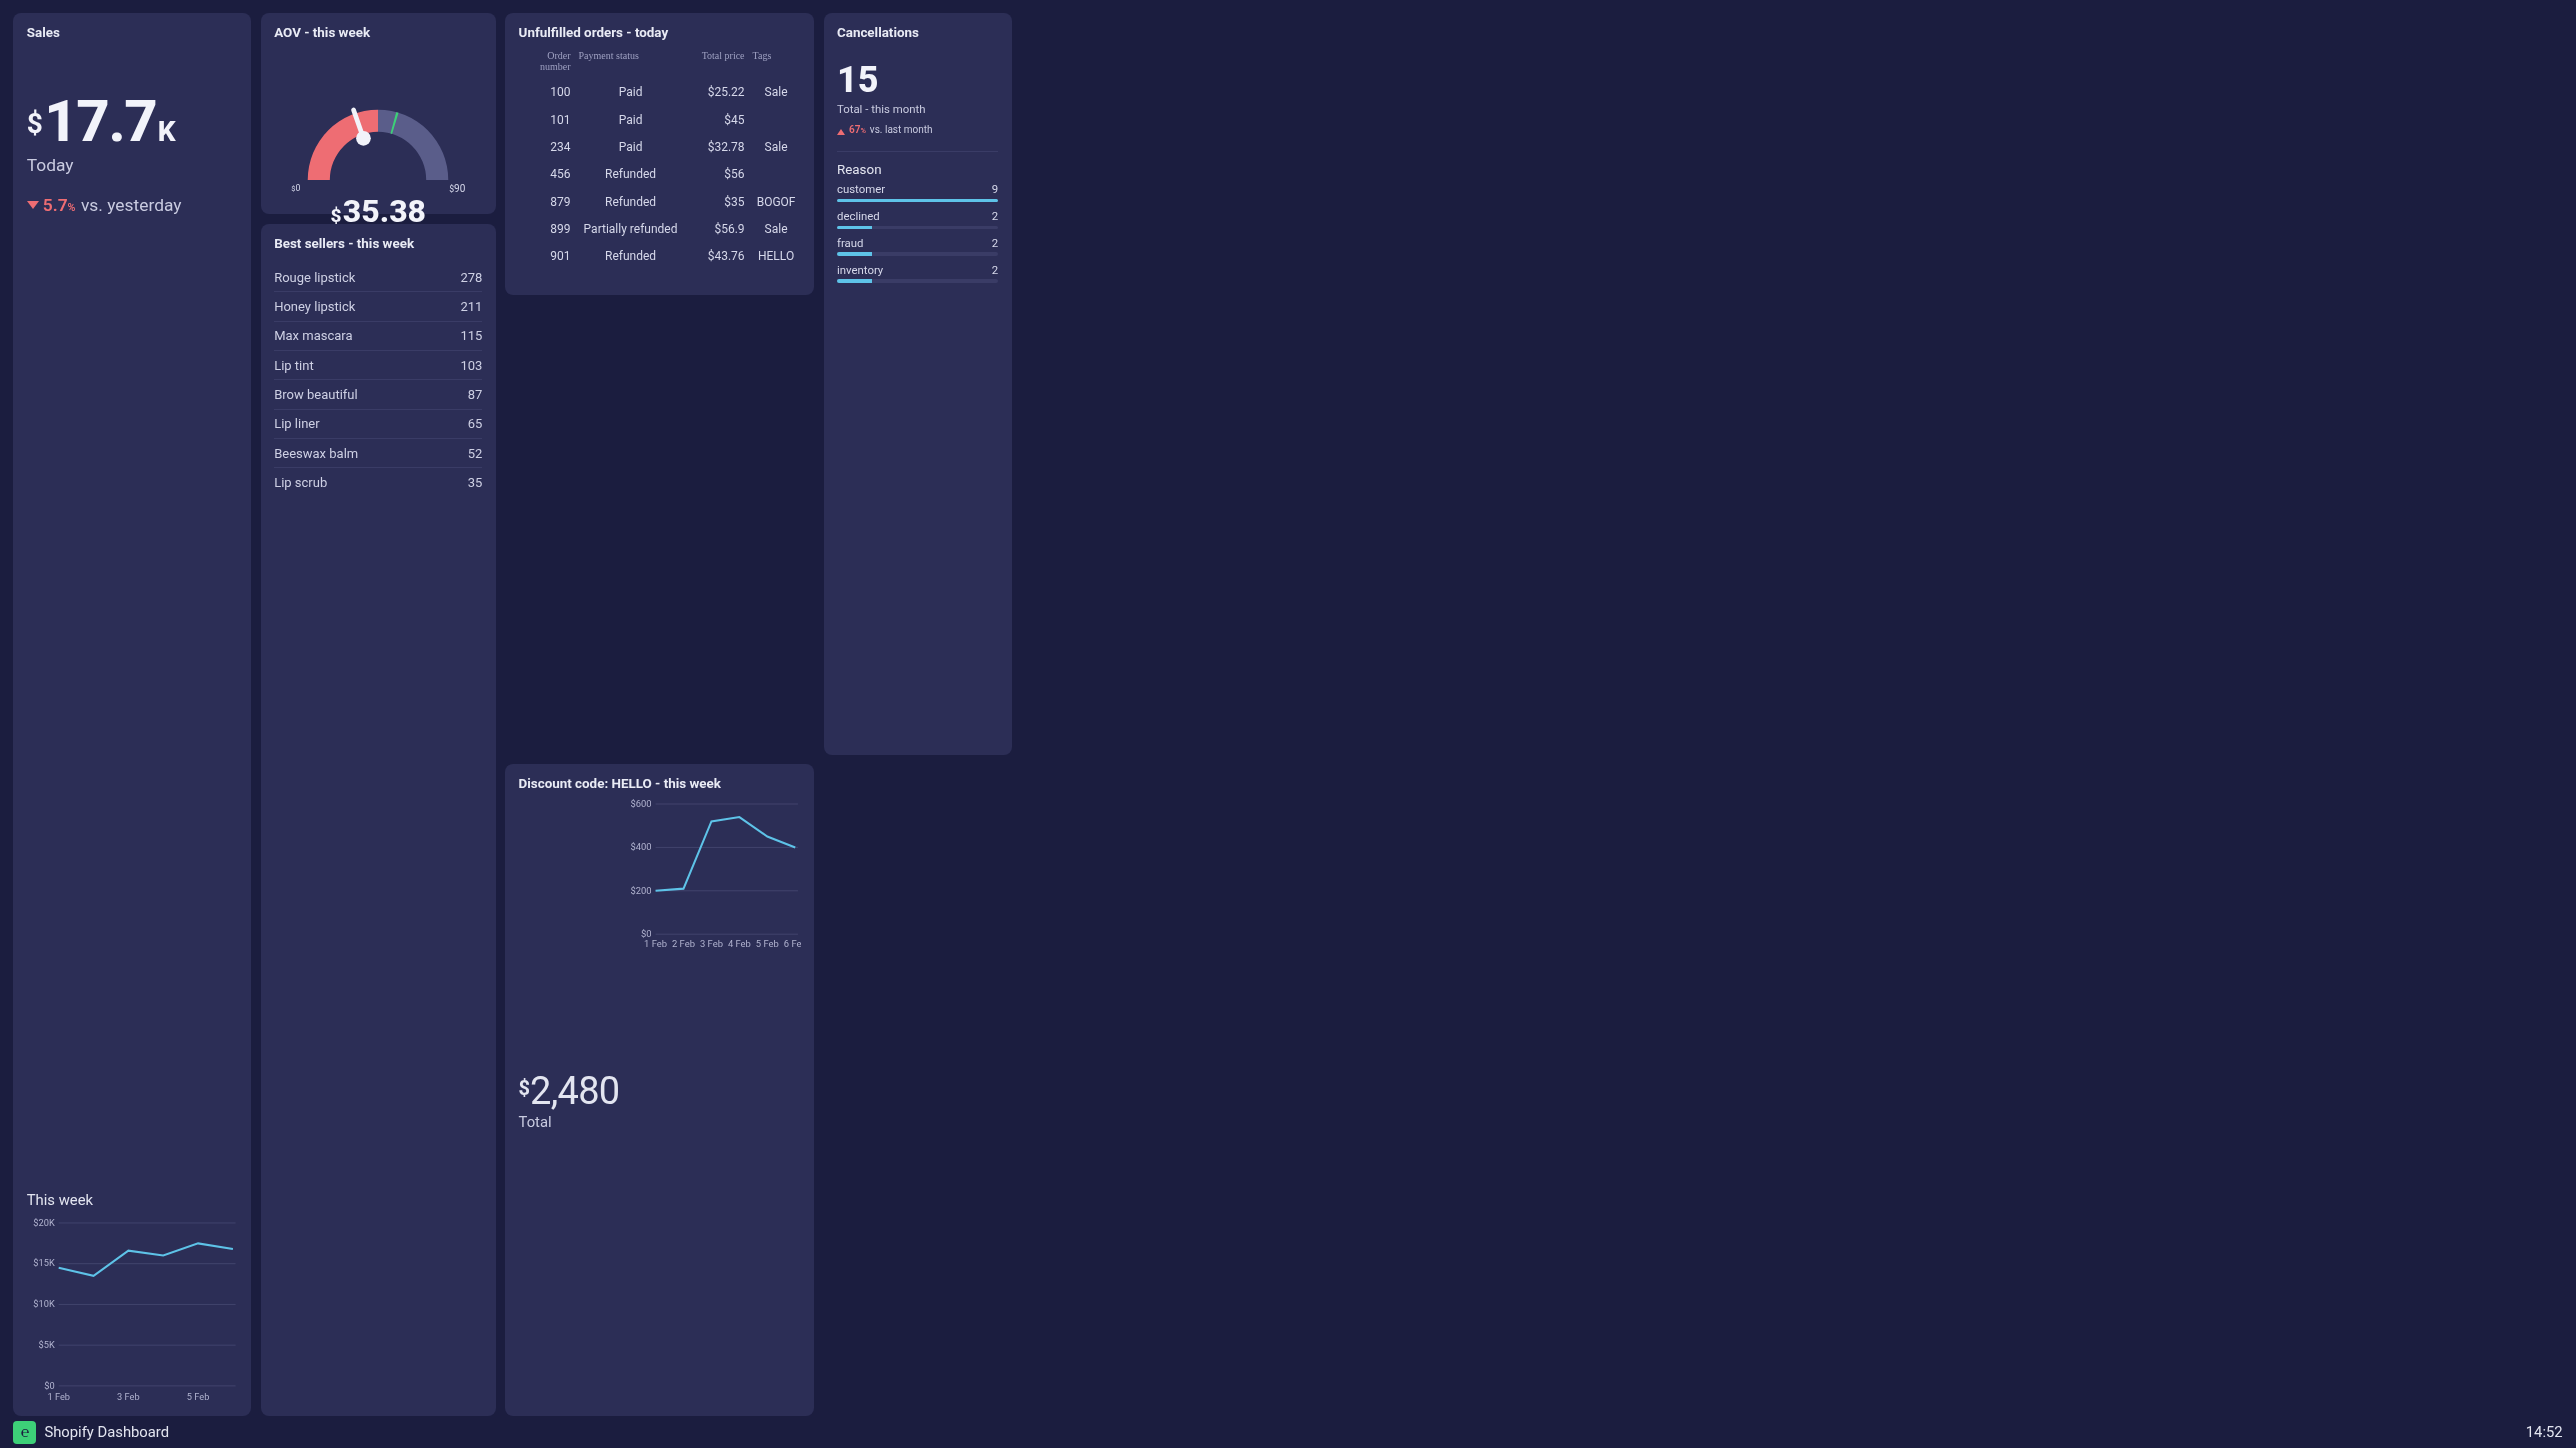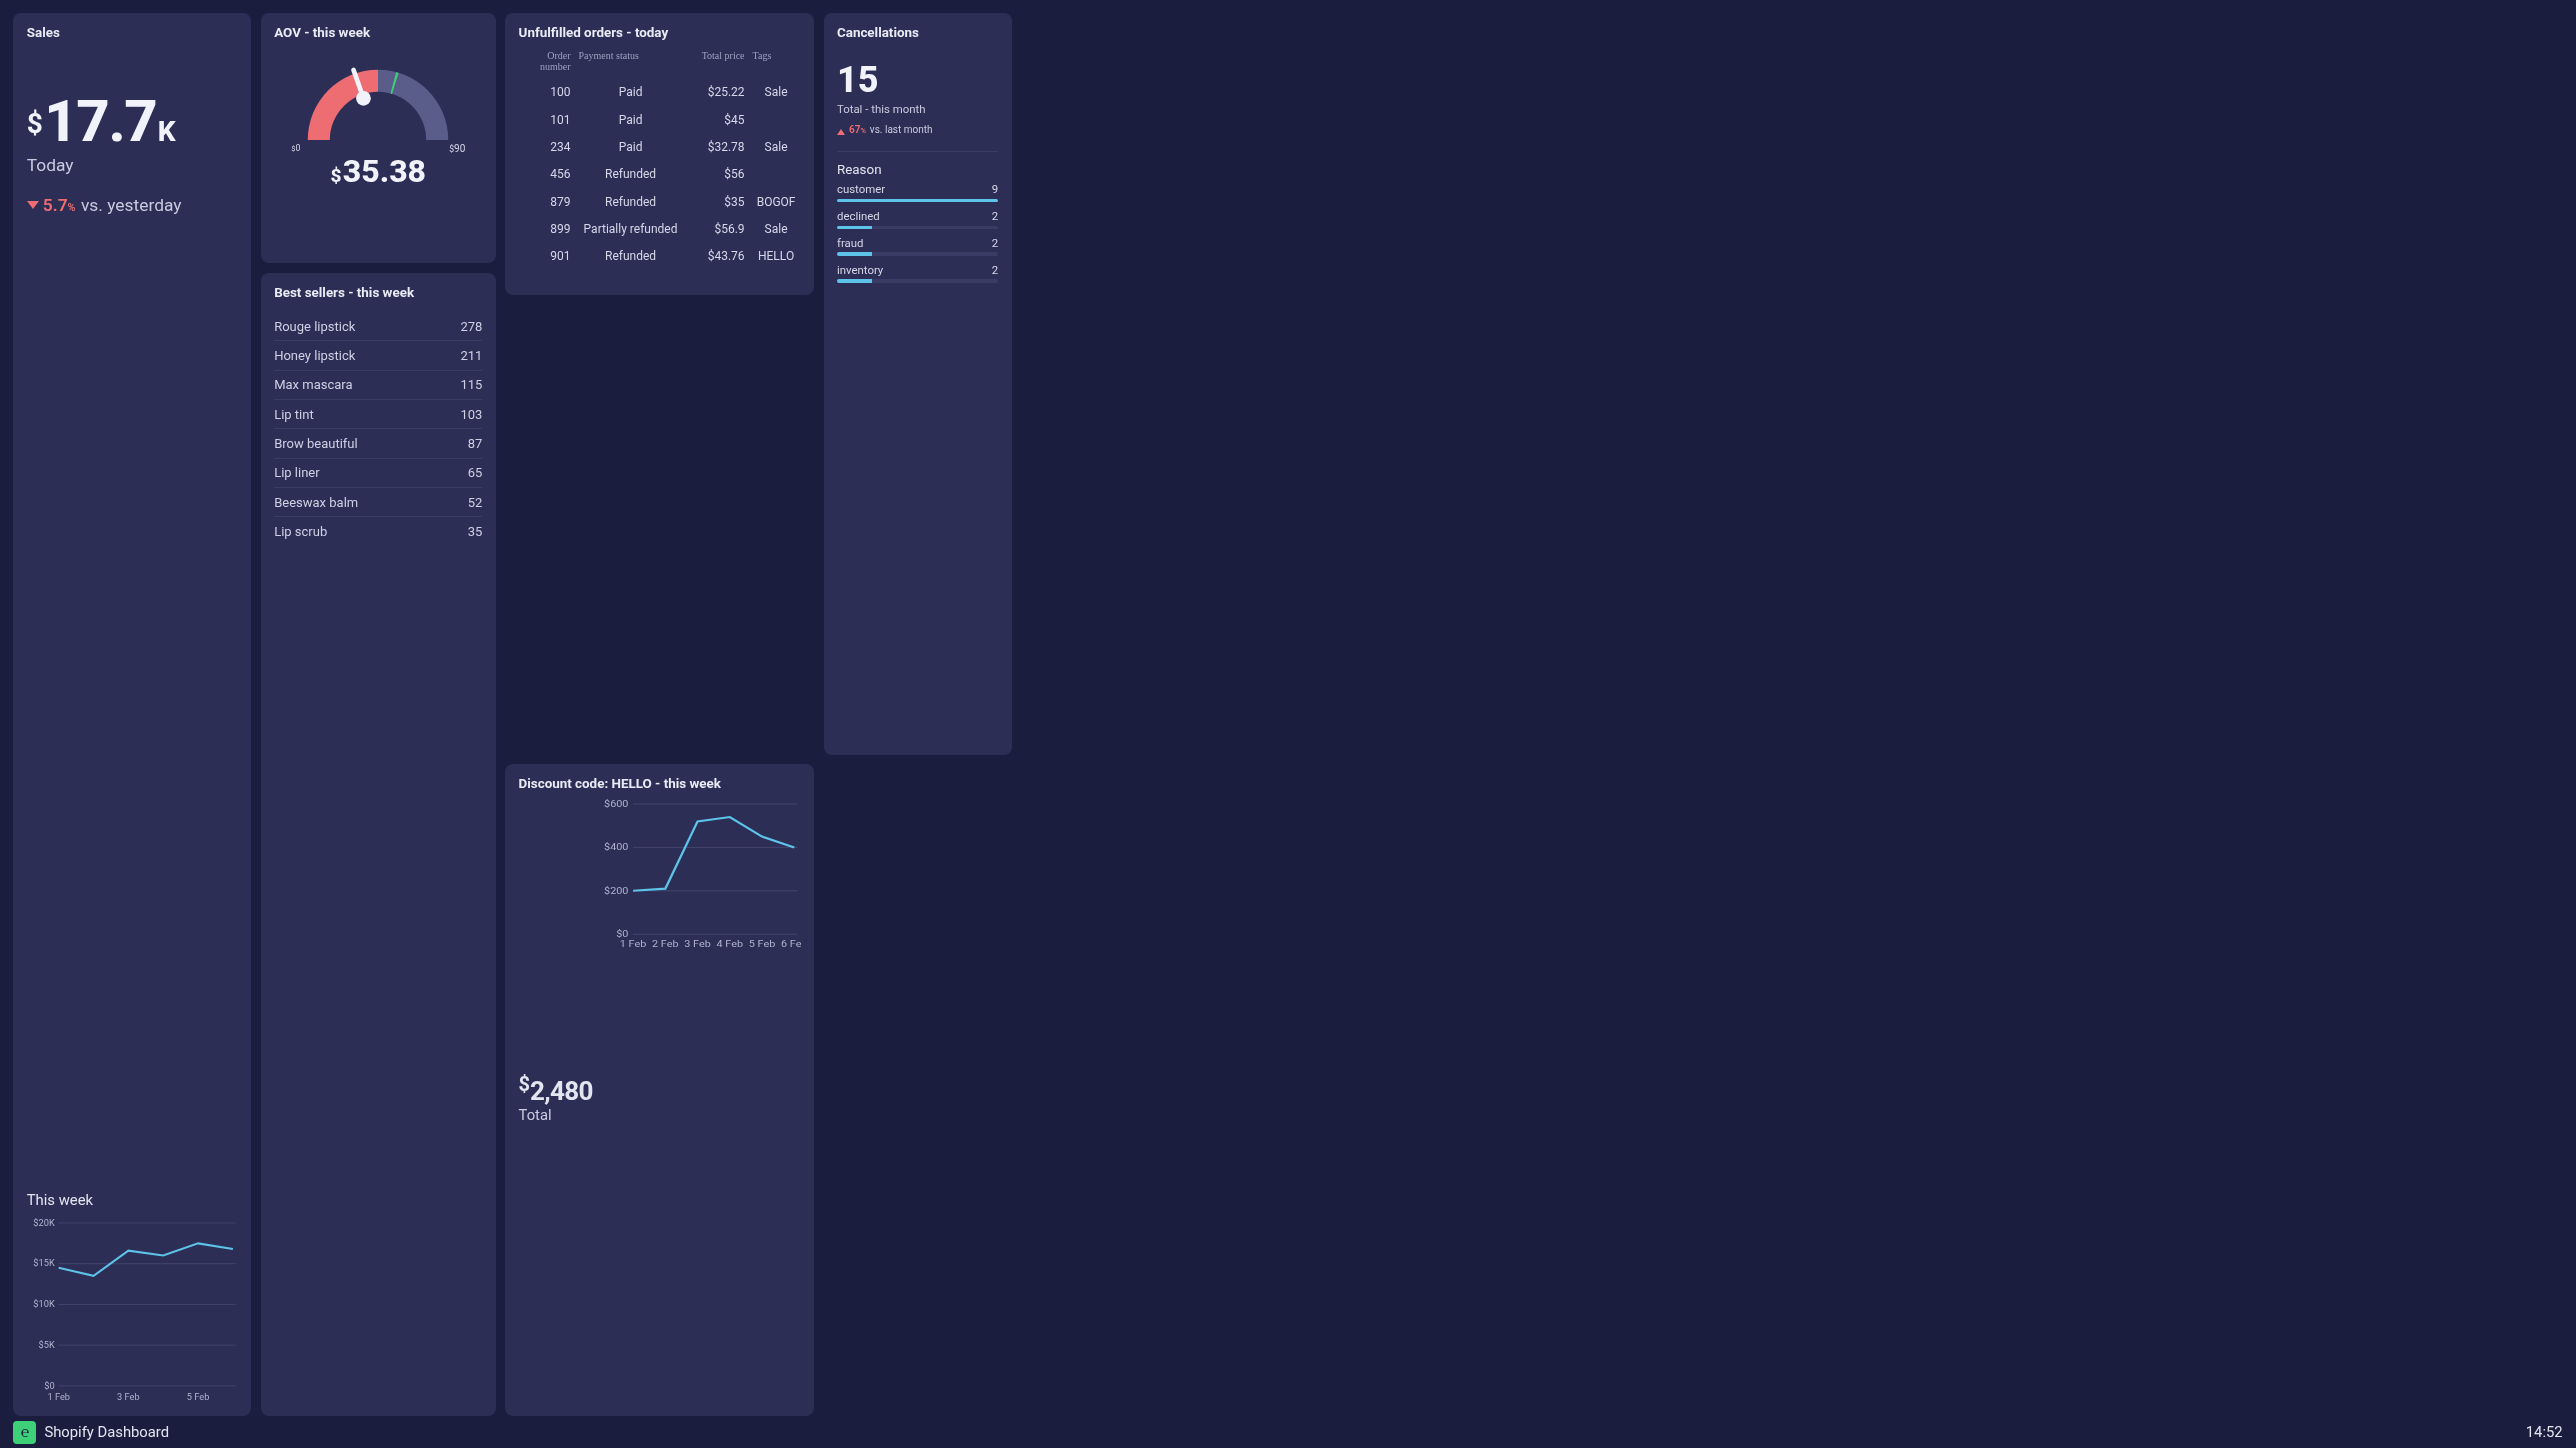--- a/index.html
+++ b/index.html
@@ -47,21 +47,21 @@
 
   .mini-chart-block { margin-top: auto; }
   .mini-title { font-size: 14.8px; color: #e3e5f0; margin-bottom: 6.7px; }
   .line-chart { width: 100%; height: 188px; position: relative; }
   .line-chart svg { width: 100%; height: 100%; }
   .axis-label { fill: #b1b3cf; font-size: 14px; }
   .grid-line { stroke: #4c4e78; stroke-width: 1; }
   .series { stroke: #5ec3e8; stroke-width: 3; fill: none; }
 
   
-  .aov-card { height: 250px; }
+  .aov-card { height: 201px; gap: 40px; }
   .col-2 { grid-column: 2; grid-row: 1 / span 2; display: flex; flex-direction: column; gap: 9.4px; }
   .gauge-wrap { position: relative; flex: 1; display: flex; flex-direction: column; align-items: center; justify-content: flex-start; }
   .gauge-svg { width: 174px; height: 101px; }
   .gauge-labels { width: 174px; display: flex; justify-content: space-between; font-size: 10px; color: #d6d8ea; margin-top: -4px; }
   .gauge-labels .gmin { font-size: 8.7px; }
   .gauge-labels .gmin .gsym { font-size: 7.4px; }
   .gauge-labels .gmax .gsym { font-size: 8.7px; }
   .gauge-value { font-size: 32px; font-weight: 800; color: #f2f3fa; display: flex; align-items: baseline; margin-top: -1.3px; }
   .gauge-value .sym2 { font-size: 19px; margin-right: 1.3px; }
 
@@ -77,21 +77,21 @@
   .tbl-h { font-size: 10px; color: #9ea0c1; padding: 4px 0 6.7px; font-family: Liberation Serif, serif; }
   .tbl-c { padding: 6.7px 0; color: #d6d8ea; text-align: center; }
   .tbl .r { text-align: right; padding-right: 8px; }
 
   
   .discount-card { grid-column: 3; grid-row: 2; }
   .disc-body { display: flex; gap: 6.7px; align-items: stretch; flex: 1; }
   .disc-left { display: flex; flex-direction: column; justify-content: center; }
   .disc-value { display: flex; align-items: baseline; }
   .disc-value .sym3 { font-size: 20px; font-weight: 700; position: relative; top: -9.4px; }
-  .disc-value .num3 { font-size: 26px; font-weight: 700; letter-spacing: -0.7px; }
+  .disc-value .num3 { font-size: 38px; font-weight: 400; letter-spacing: -0.7px; }
   .disc-sub { font-size: 14.8px; color: #c9cbe0; }
   .disc-chart { flex: 1; height: 154px; }
 
   
   .cancel-card { grid-column: 4; grid-row: 1; }
   .big-num { font-size: 36px; font-weight: 800; color: #f2f3fa; margin-top: 13.4px; }
   .sm-sub { font-size: 11.4px; color: #c9cbe0; margin-top: 1.3px; }
   .delta-sm { display: flex; align-items: flex-end; gap: 4px; font-size: 10px; color: #c9cbe0; margin-top: 8px; }
   .delta-sm .neg { color: #ee6d73; font-weight: 600; }
   .reason-title { font-size: 13.4px; color: #e3e5f0; margin-top: 16px; margin-bottom: 5.4px; border-top: 0.7px solid #3a3c66; padding-top: 9.4px; }

